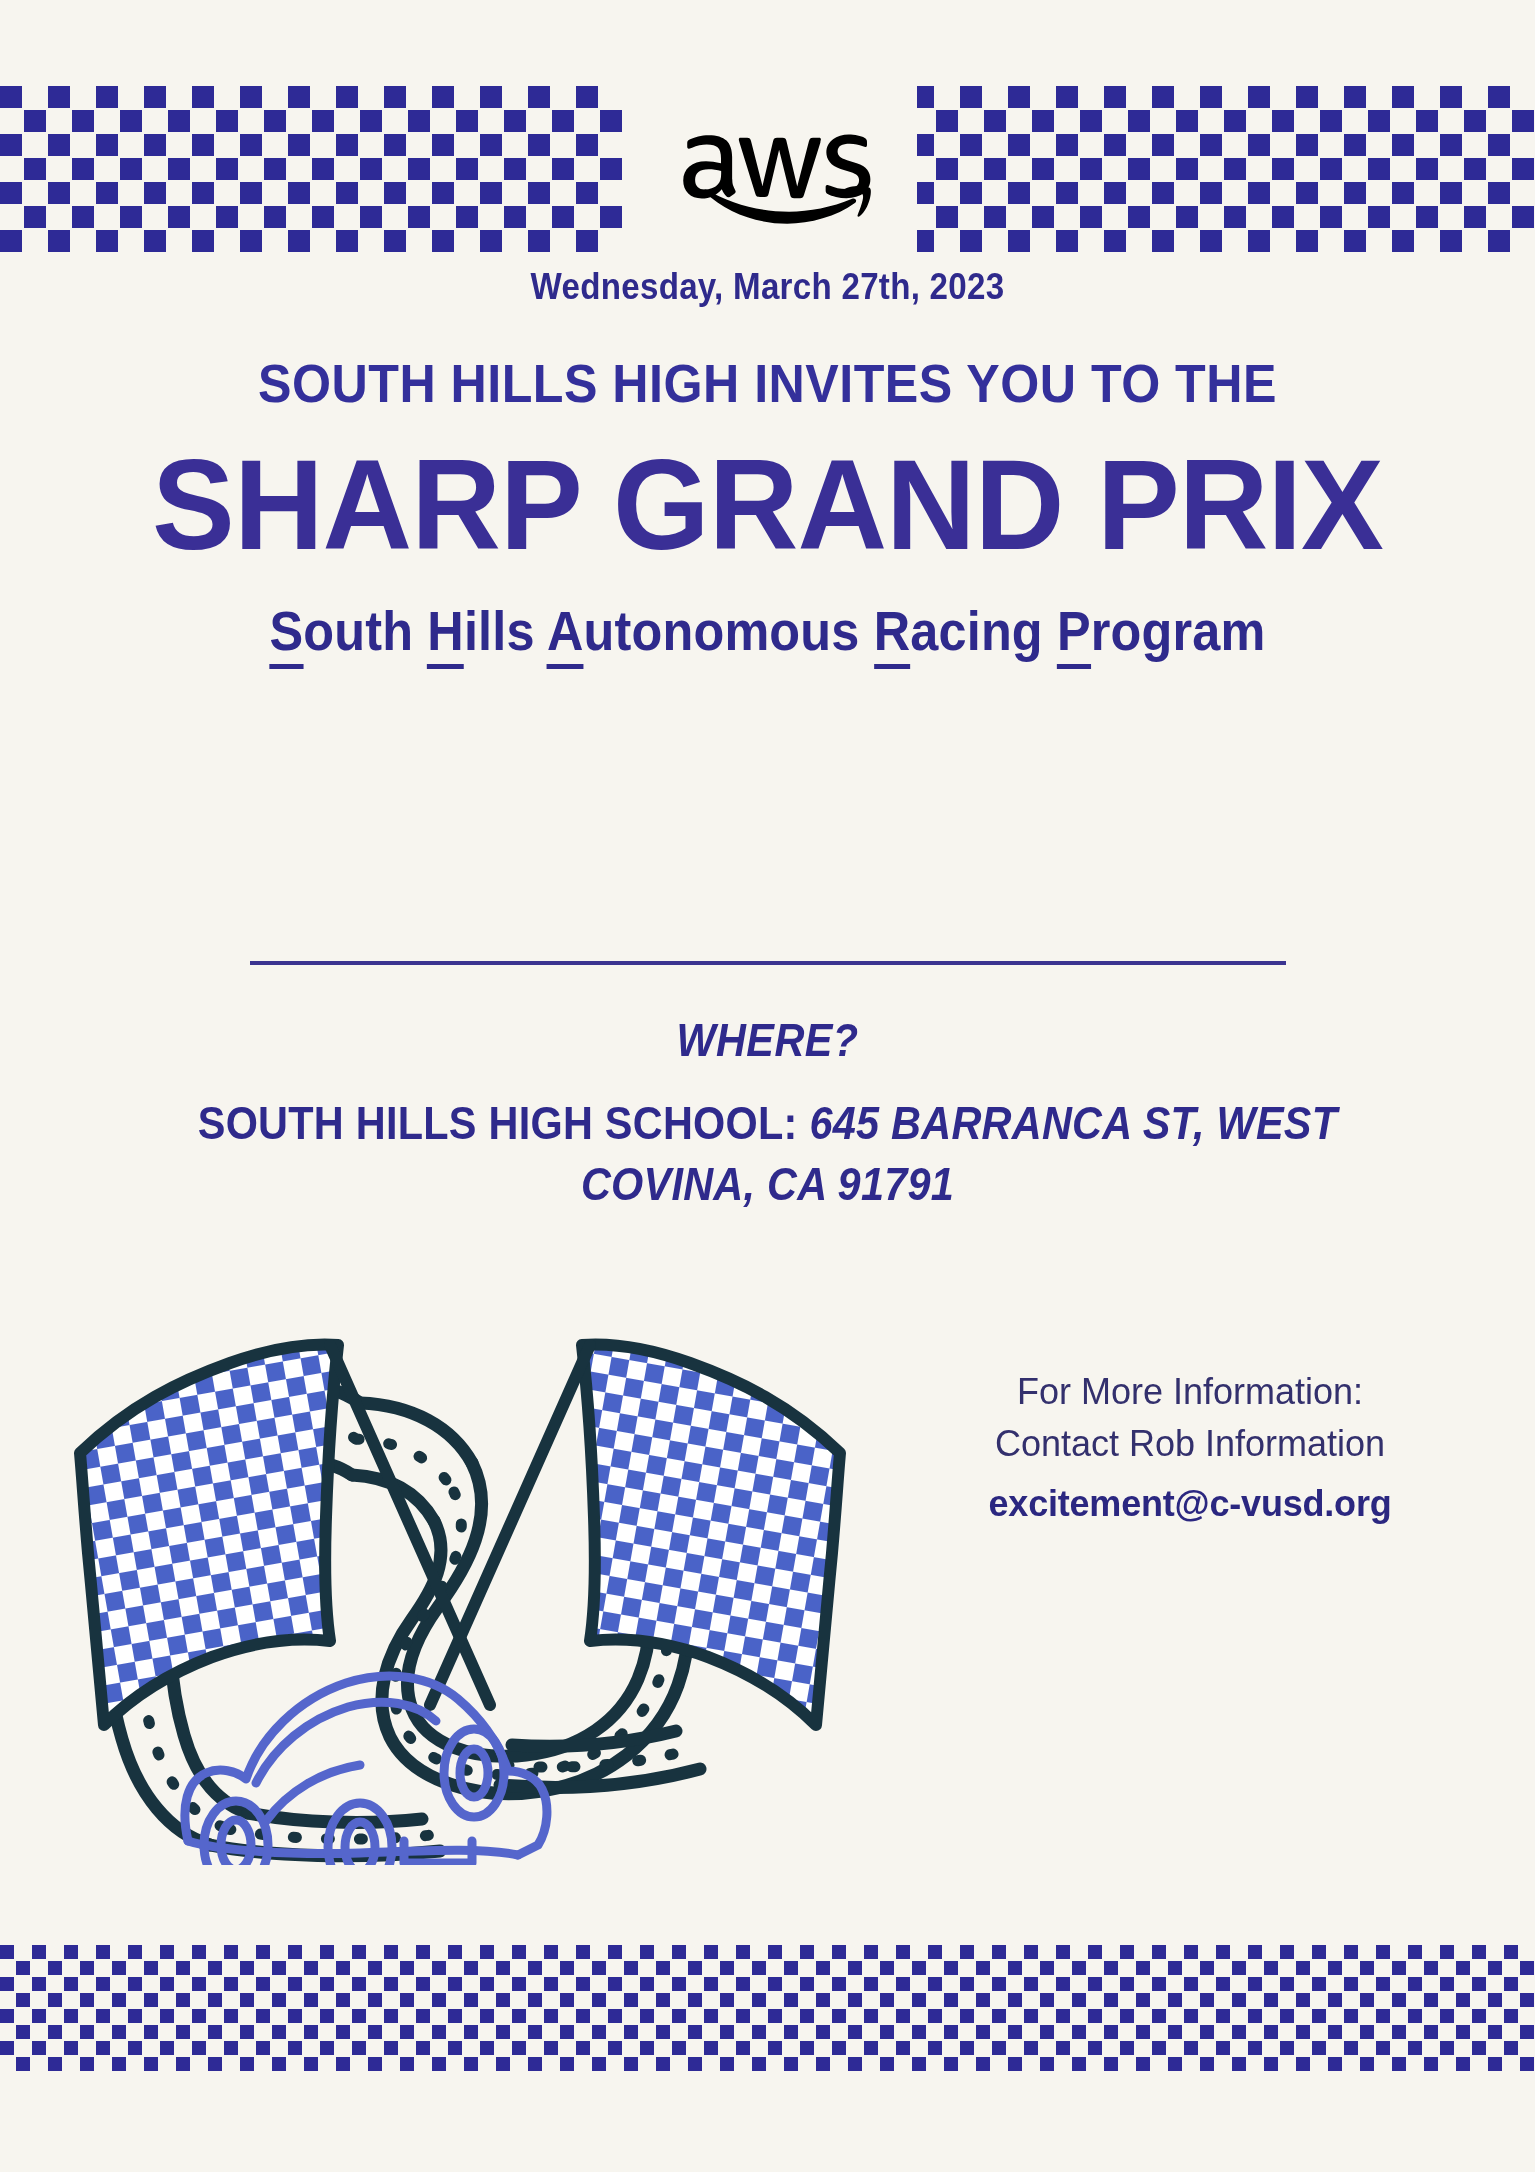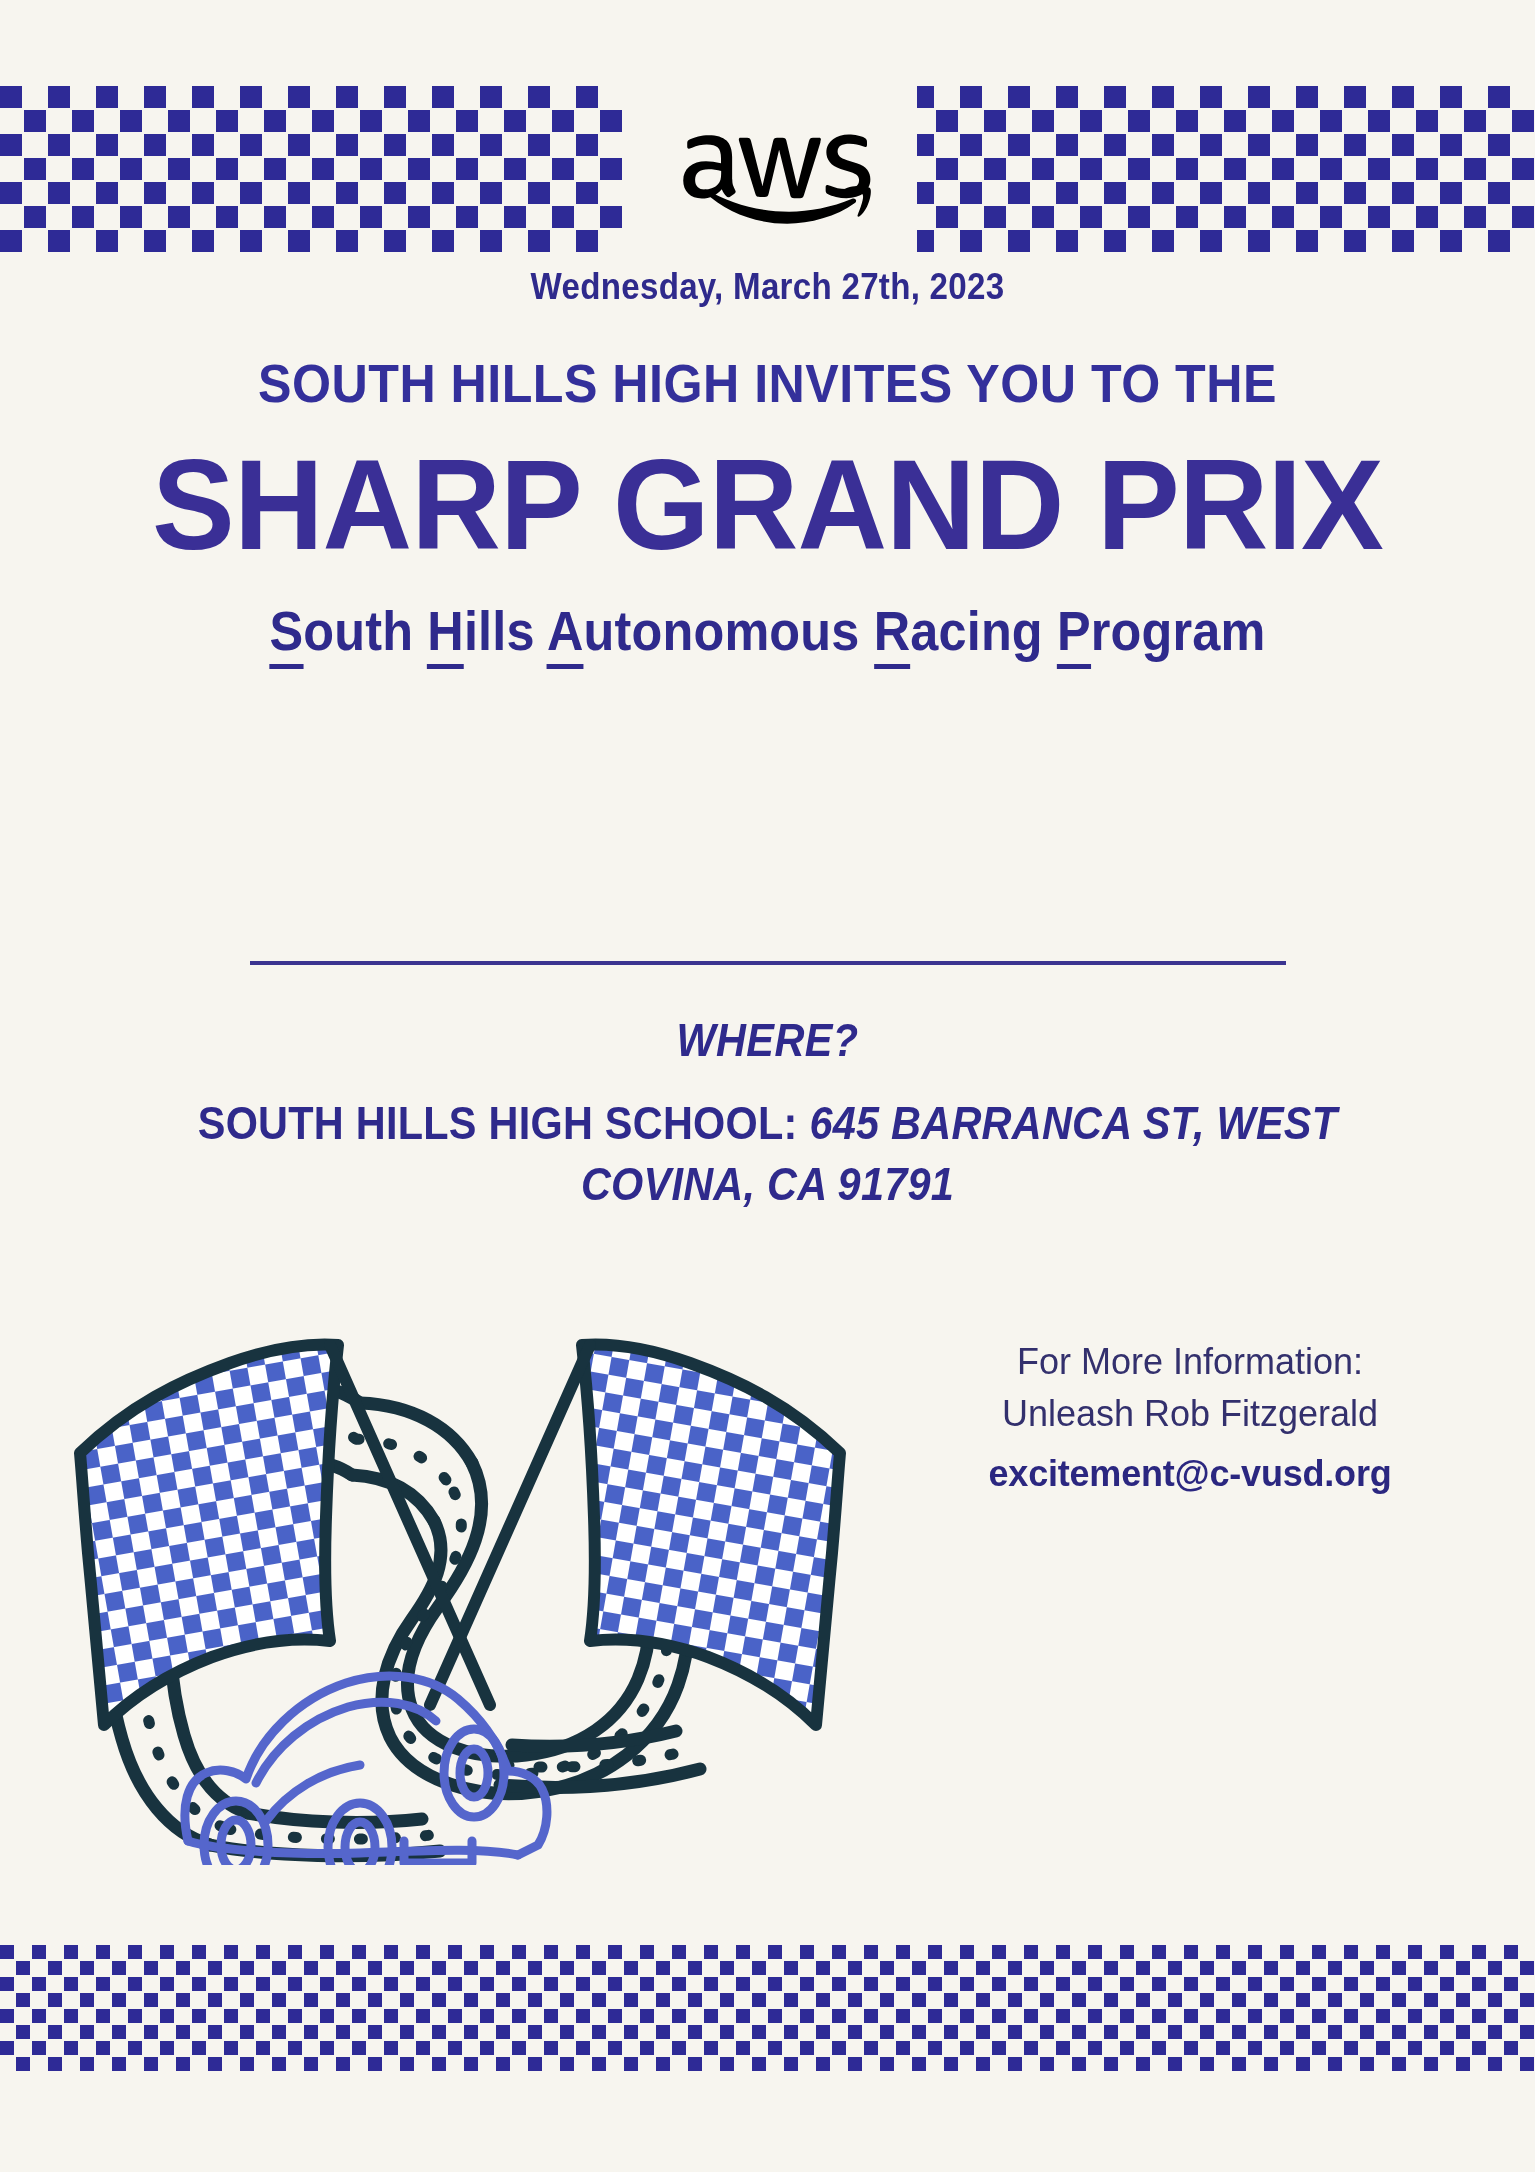--- a/index.html
+++ b/index.html
@@ -82,21 +82,21 @@
   
   #right-col{
     position:absolute;left:880px;top:1280px;width:620px;
     text-align:center;color:#2f2a6e;
     font-family:"Liberation Sans","DejaVu Sans",sans-serif;
   }
   #body-paragraph{
     font-size:36px;line-height:1.48;font-weight:300;
     letter-spacing:.2px;color:#33306d;
   }
-  #contact-block{margin-top:56px;font-size:36px;line-height:1.45;color:#33306d;}
+  #contact-block{margin-top:86px;font-size:36px;line-height:1.45;color:#33306d;}
   #contact-line1{display:block;}
   #contact-line2{display:block;}
   #contact-email{
     display:block;margin-top:8px;font-weight:bold;font-size:36px;
     color:#2b2780;letter-spacing:-.2px;
   }
 </style>
 </head>
 <body>
 
@@ -471,21 +471,21 @@
 
         <path d="M344 556 L344 578 L412 578 L412 556"></path>
       </g>
     </svg>
   </div>
 
   <div id="right-col">
 
     <div id="contact-block">
       <span id="contact-line1">For More Information:</span>
-      <span id="contact-line2">Unleash Rob Fitzgerald</span>
+      <span id="contact-line2">Contact Rob Information</span>
       <span id="contact-email">excitement@c-vusd.org</span>
     </div>
   </div>
 
   <div class="band" id="band-bottom">
     <div class="checks" id="checks-bottom">
         <div class="chk" style="left: 0px; top: 0px; width: 14px; height: 14px;"></div>
         <div class="chk" style="left: 32px; top: 0px; width: 14px; height: 14px;"></div>
         <div class="chk" style="left: 64px; top: 0px; width: 14px; height: 14px;"></div>
         <div class="chk" style="left: 96px; top: 0px; width: 14px; height: 14px;"></div>

